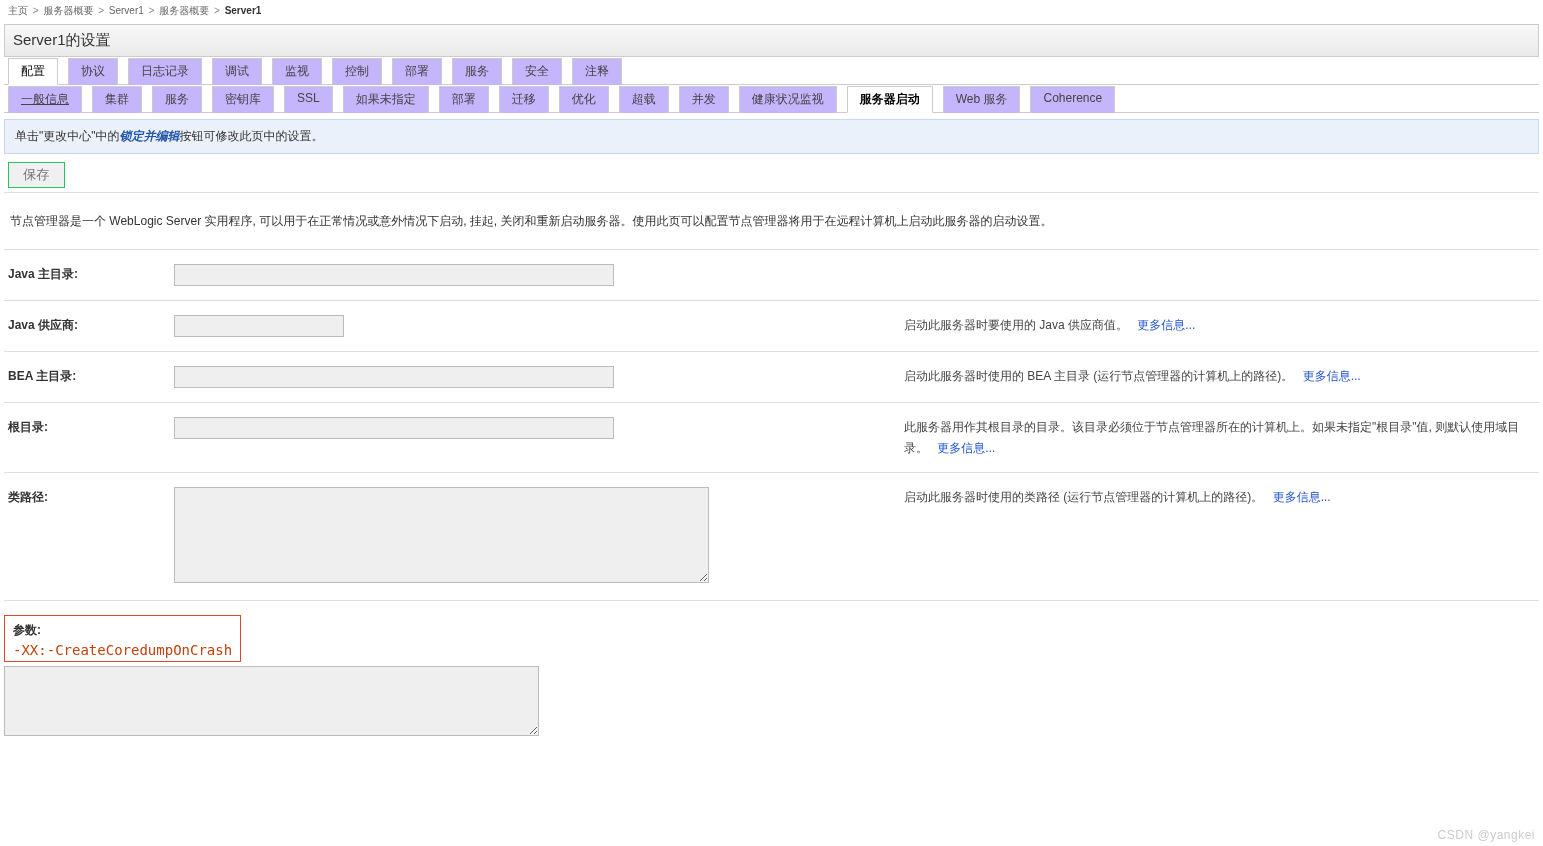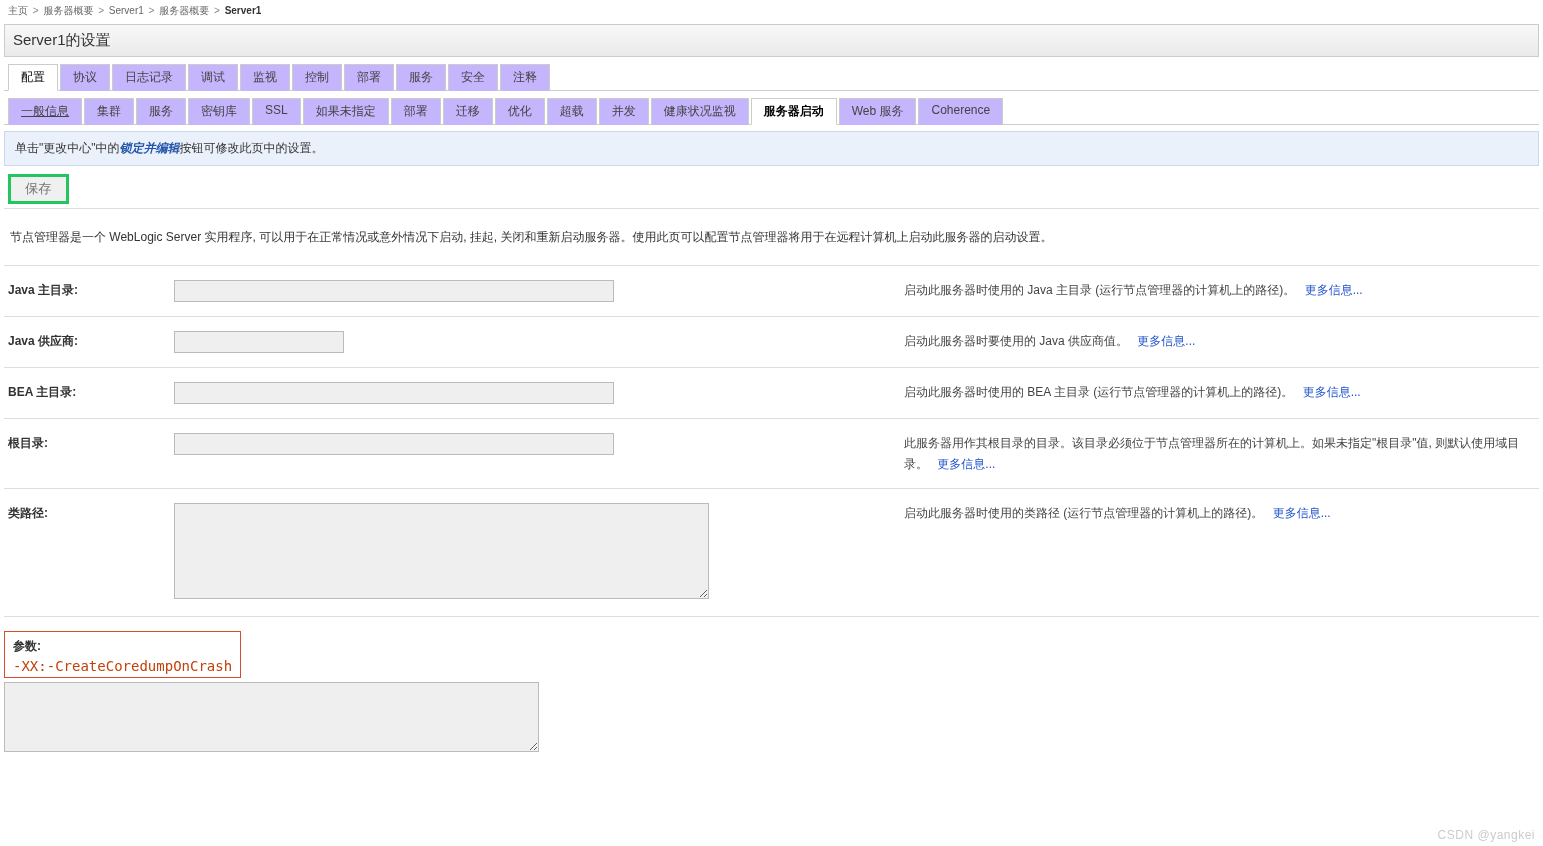--- a/index.html
+++ b/index.html
@@ -22,22 +22,23 @@
     border: 1px solid #ccc;
     background: linear-gradient(#f8f8f8,#eaeaea);
     padding: 6px 8px;
     font-size: 15px;
     color: #333;
     margin: 2px 4px 0 4px;
   }
   .tabs-row {
     display: flex;
     border-bottom: 1px solid #ccc;
-    margin: 6px 4px 0 4px;
+    margin: 0 4px 0 4px;
     padding-left: 4px;
+    gap: 8px;
   }
   .tab {
     border: 1px solid #ccc;
     border-bottom: none;
     background: #c4b5fd;
     padding: 4px 12px;
     margin-right: 2px;
     cursor: pointer;
     color: #444;
     position: relative;
@@ -55,21 +56,21 @@
     background: #eaf1fb;
     border: 1px solid #c8d8ee;
     margin: 6px 4px 0 4px;
     padding: 8px 10px;
     color: #333;
   }
   .info-bar .lock-link { color: #2255aa; font-style: italic; font-weight: bold; cursor: pointer; }
   .save-row { margin: 4px 4px 0 4px; padding: 4px; border-bottom: 1px solid #ddd; }
   .btn {
     background: #f0f0f0;
-    border: 3px solid #22c55e;
+    border: 1px solid #22c55e;
     color: #777;
     padding: 3px 14px;
     cursor: default;
   }
   .description-block {
     margin: 18px 10px 18px 10px;
     color: #333;
     line-height: 1.7;
   }
   .form-area { margin: 0 4px; }
@@ -183,24 +184,20 @@
   <button class="btn" disabled="">保存</button>
 </div>
 
 <div class="description-block">节点管理器是一个 WebLogic Server 实用程序, 可以用于在正常情况或意外情况下启动, 挂起, 关闭和重新启动服务器。使用此页可以配置节点管理器将用于在远程计算机上启动此服务器的启动设置。</div>
 
 <div class="form-area">
 
   <div class="form-row">
     <div class="label-cell">Java 主目录:</div>
     <div class="input-cell"><input class="text" readonly="" value="" style=""></div>
-    <div class="desc-cell">
-      <span>启动此服务器时使用的 Java 主目录 (运行节点管理器的计算机上的路径)。</span>
-      <a>更多信息...</a>
-    </div>
   </div>
 
   <div class="form-row">
     <div class="label-cell">Java 供应商:</div>
     <div class="input-cell"><input class="text" style="width: 170px;" readonly="" value=""></div>
     <div class="desc-cell">
       <span>启动此服务器时要使用的 Java 供应商值。</span>
       <a>更多信息...</a>
     </div>
   </div>

